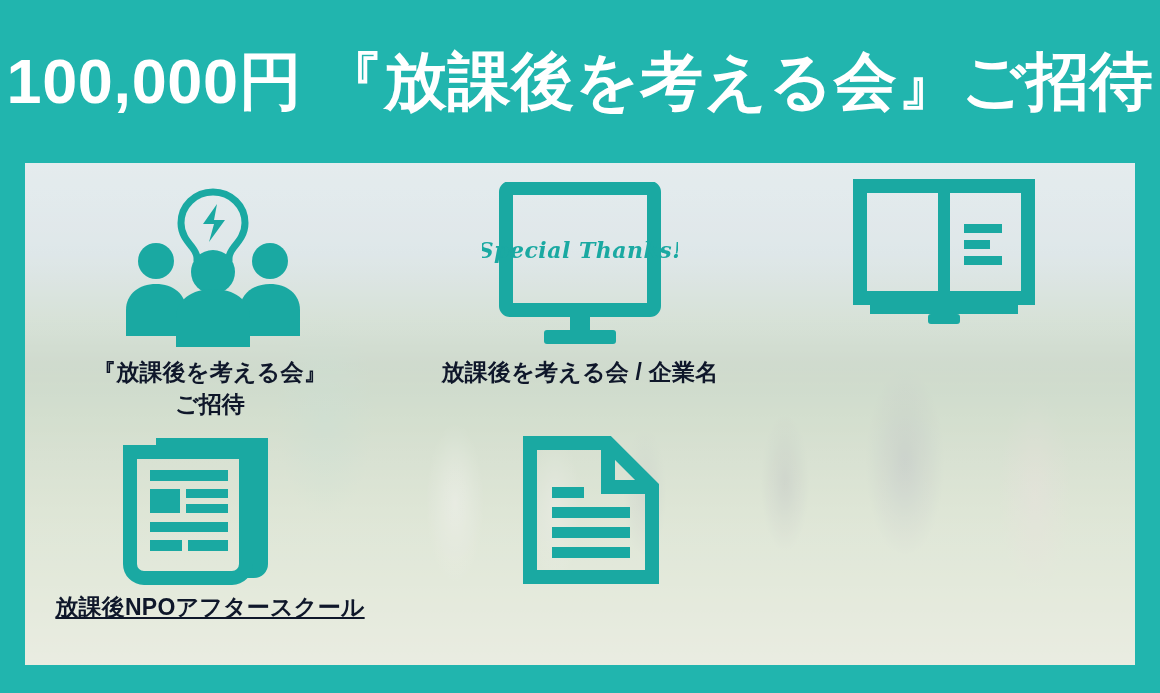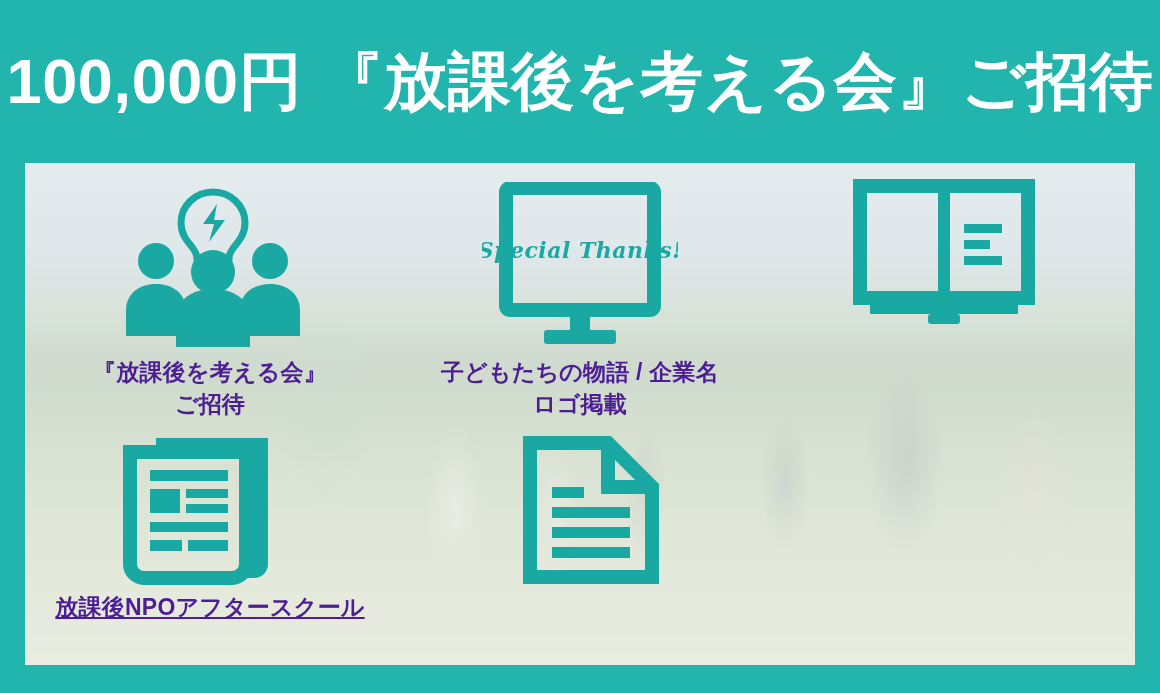--- a/index.html
+++ b/index.html
@@ -115,21 +115,21 @@
     display: flex;
     align-items: center;
     justify-content: center;
     height: 170px;
   }
   .tile-r2 .tile-icon { height: 160px; }
 
   .tile-caption {
     margin-top: 6px;
     text-align: center;
-    color: #4c1d95;
+    color: #0f172a;
     font-size: 23px;
     font-weight: 700;
     line-height: 1.38;
     letter-spacing: 0.01em;
     white-space: nowrap;
     font-family: "Liberation Sans", "DejaVu Sans", sans-serif;
   }
   .tile-caption .ln2 { display: block; }
 
   
@@ -205,22 +205,21 @@
       <div class="tile tile-r1" id="tile-website">
         <div class="tile-icon">
           <svg width="196" height="168" viewBox="0 0 196 168" aria-hidden="true">
             <rect x="24" y="6" width="148" height="122" rx="4" fill="none" stroke="#1aa9a2" stroke-width="14"></rect>
             <rect x="88" y="128" width="20" height="22" fill="#1aa9a2"></rect>
             <rect x="62" y="148" width="72" height="14" rx="3" fill="#1aa9a2"></rect>
             <text class="screen-text" x="98" y="76" text-anchor="middle">Special Thanks!</text>
           </svg>
         </div>
         <div class="tile-caption">
-          <span>子どもたちの物語 / 企業名</span>
-          <span class="ln2">ロゴ掲載</span>
+          <span>放課後を考える会 / 企業名</span>
         </div>
       </div>
 
 
       <div class="tile tile-r2" id="tile-book">
         <div class="tile-icon">
           <svg width="184" height="154" viewBox="0 0 184 154" aria-hidden="true">
 
             <path d="M8 10 h168 v112 h-168 z" fill="none" stroke="#1aa9a2" stroke-width="14"></path>
 

